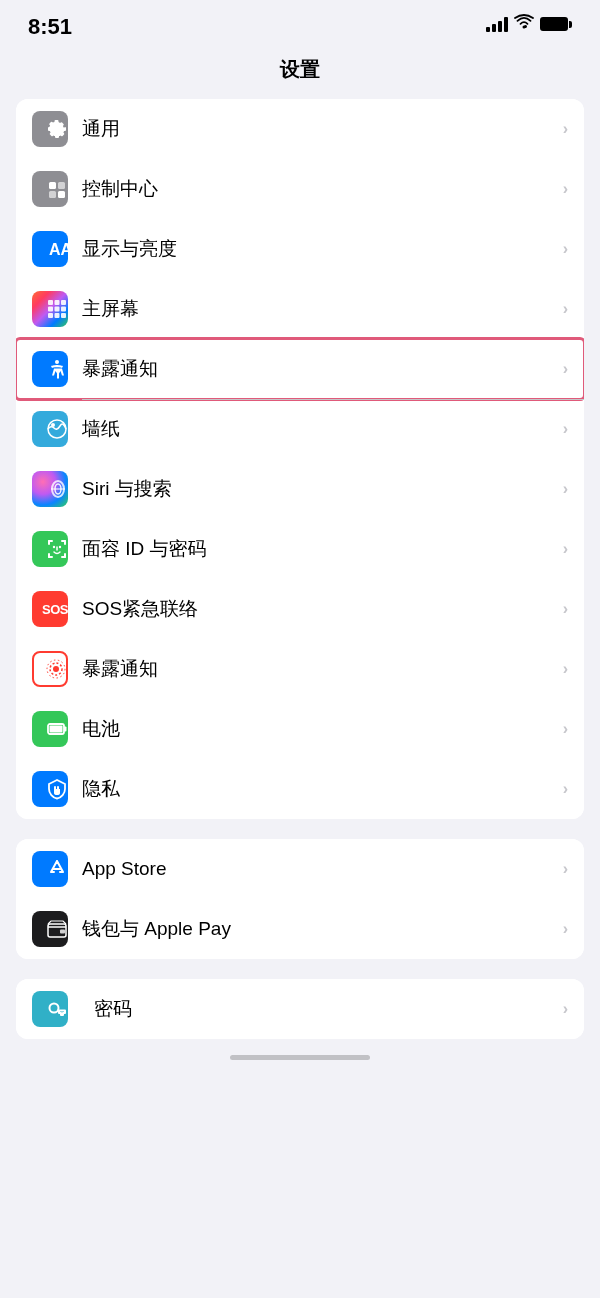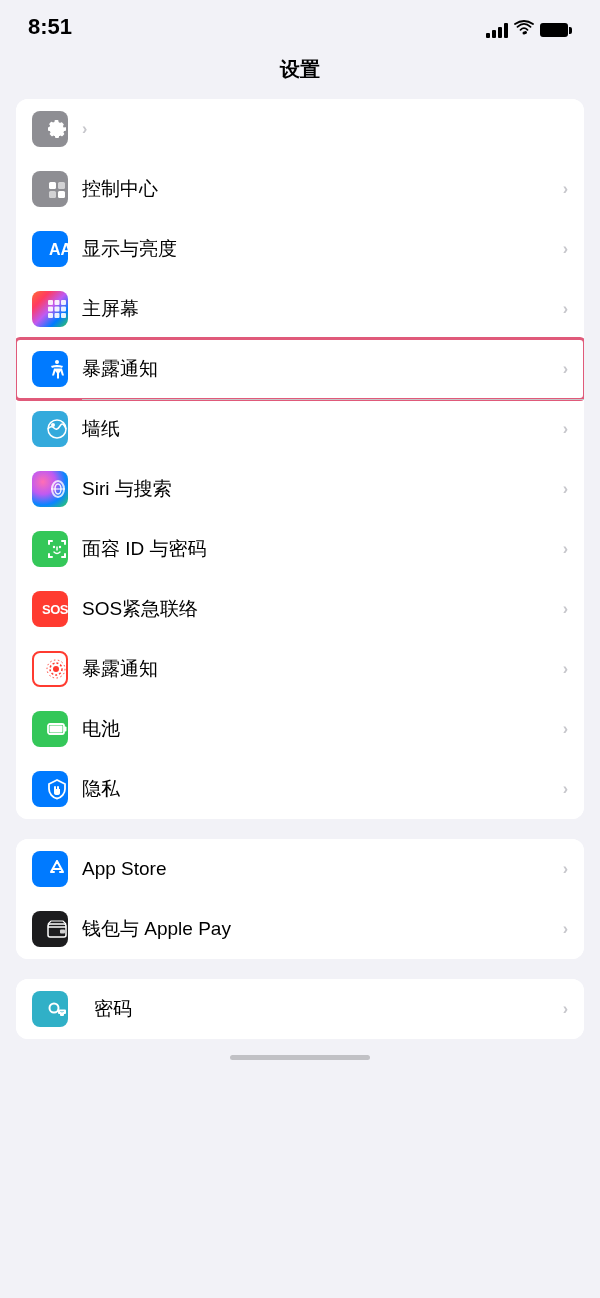--- a/index.html
+++ b/index.html
@@ -10,21 +10,21 @@
       min-height: 1298px;
       background: #f2f2f7;
       font-family: -apple-system, 'SF Pro Display', 'PingFang SC', 'Helvetica Neue', sans-serif;
       overflow-x: hidden;
     }
 
     
     .status-bar {
       display: flex;
       justify-content: space-between;
-      align-items: flex-end;
+      align-items: flex-start;
       padding: 14px 28px 8px 28px;
       background: #f2f2f7;
     }
 
     .status-time {
       font-size: 22px;
       font-weight: 600;
       color: #000;
     }
 
@@ -220,20 +220,21 @@
 
 <div class="settings-group">
 
   <div class="settings-item">
     <div class="item-icon icon-gray">
       <svg width="22" height="22" viewBox="0 0 22 22" fill="white">
         <path d="M11 7a4 4 0 1 0 0 8 4 4 0 0 0 0-8zm0 6.5a2.5 2.5 0 1 1 0-5 2.5 2.5 0 0 1 0 5z"></path>
         <path d="M18.5 9.5h-.9a7.2 7.2 0 0 0-.7-1.6l.6-.6a1 1 0 0 0 0-1.4l-1.4-1.4a1 1 0 0 0-1.4 0l-.6.6A7.2 7.2 0 0 0 12.5 4V3a1 1 0 0 0-1-1h-2a1 1 0 0 0-1 1v.9a7.2 7.2 0 0 0-1.6.7l-.6-.6a1 1 0 0 0-1.4 0L3.5 5.4a1 1 0 0 0 0 1.4l.6.6A7.2 7.2 0 0 0 3.4 9H3a1 1 0 0 0-1 1v2a1 1 0 0 0 1 1h.9a7.2 7.2 0 0 0 .7 1.6l-.6.6a1 1 0 0 0 0 1.4l1.4 1.4a1 1 0 0 0 1.4 0l.6-.6a7.2 7.2 0 0 0 1.6.7V19a1 1 0 0 0 1 1h2a1 1 0 0 0 1-1v-.9a7.2 7.2 0 0 0 1.6-.7l.6.6a1 1 0 0 0 1.4 0l1.4-1.4a1 1 0 0 0 0-1.4l-.6-.6a7.2 7.2 0 0 0 .7-1.6h.9a1 1 0 0 0 1-1v-2a1 1 0 0 0-1-1z" fill-rule="evenodd"></path>
       </svg>
     </div>
+    <span class="item-label">通用</span>
     <span class="chevron">›</span>
   </div>
 
   <div class="settings-item">
     <div class="item-icon icon-gray">
       <svg width="22" height="22" viewBox="0 0 22 22" fill="white">
         <rect x="3" y="4" width="7" height="7" rx="1.5" fill="white"></rect>
         <rect x="12" y="4" width="7" height="7" rx="1.5" fill="white" opacity="0.6"></rect>
         <rect x="3" y="13" width="7" height="7" rx="1.5" fill="white" opacity="0.6"></rect>
         <rect x="12" y="13" width="7" height="7" rx="1.5" fill="white"></rect>

